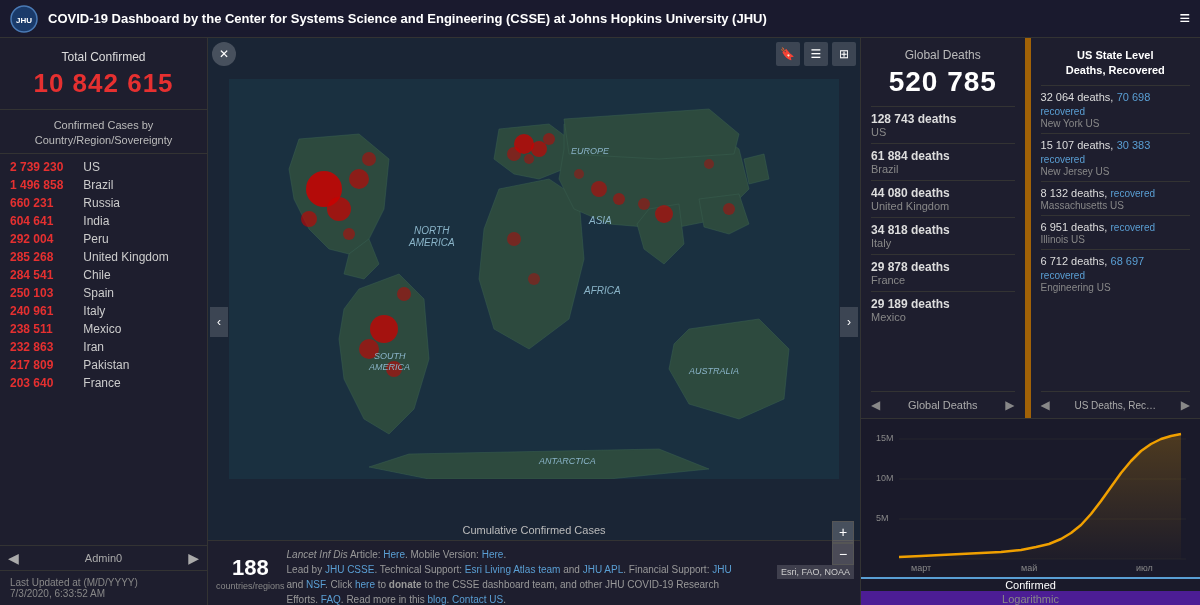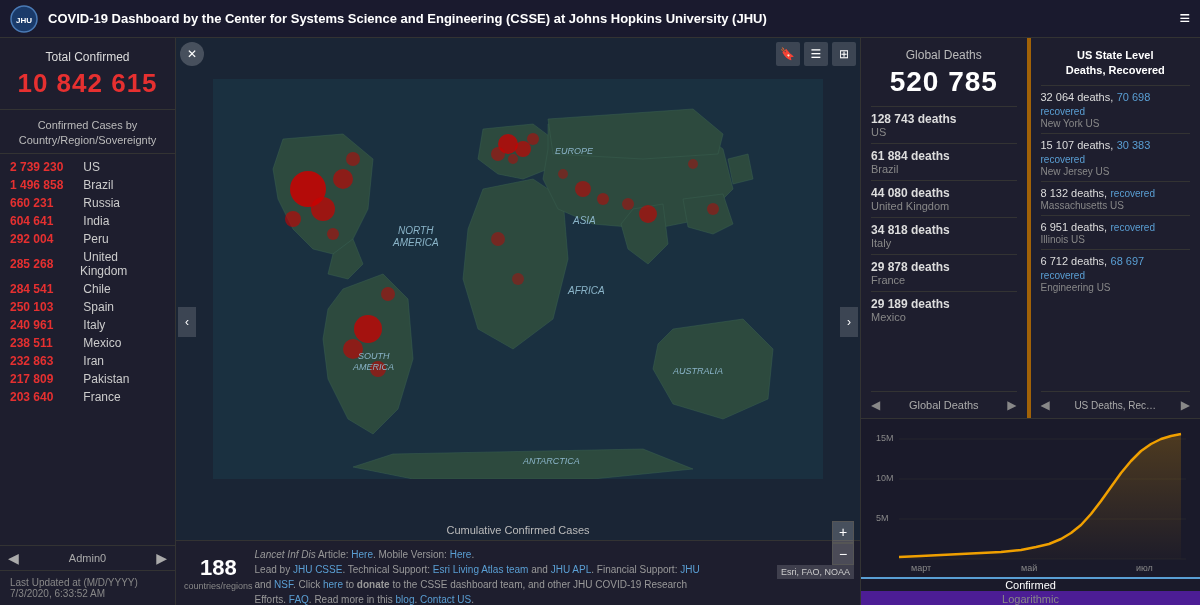--- a/index.html
+++ b/index.html
@@ -44,21 +44,21 @@
     }
 
     
     #main {
       display: flex;
       height: calc(605px - 38px);
     }
 
     
     #left-panel {
-      width: 176px;
+      width: 208px;
       background: #1e1e2e;
       border-right: 1px solid #333;
       display: flex;
       flex-direction: column;
       flex-shrink: 0;
     }
     #total-confirmed-box {
       padding: 12px 10px 10px;
       border-bottom: 1px solid #333;
       text-align: center;
@@ -282,21 +282,21 @@
       flex-shrink: 0;
       border-left: 1px solid #333;
     }
     #top-right {
       display: flex;
       height: 415px;
     }
     #global-deaths-panel {
       width: 170px;
       background: #1e1e2e;
-      border-right: 4px solid #a16207;
+      border-right: 6px solid #a16207;
       padding: 10px 10px 6px;
       display: flex;
       flex-direction: column;
     }
     #global-deaths-title {
       color: #bbb;
       font-size: 12px;
       text-align: center;
       margin-bottom: 4px;
     }

